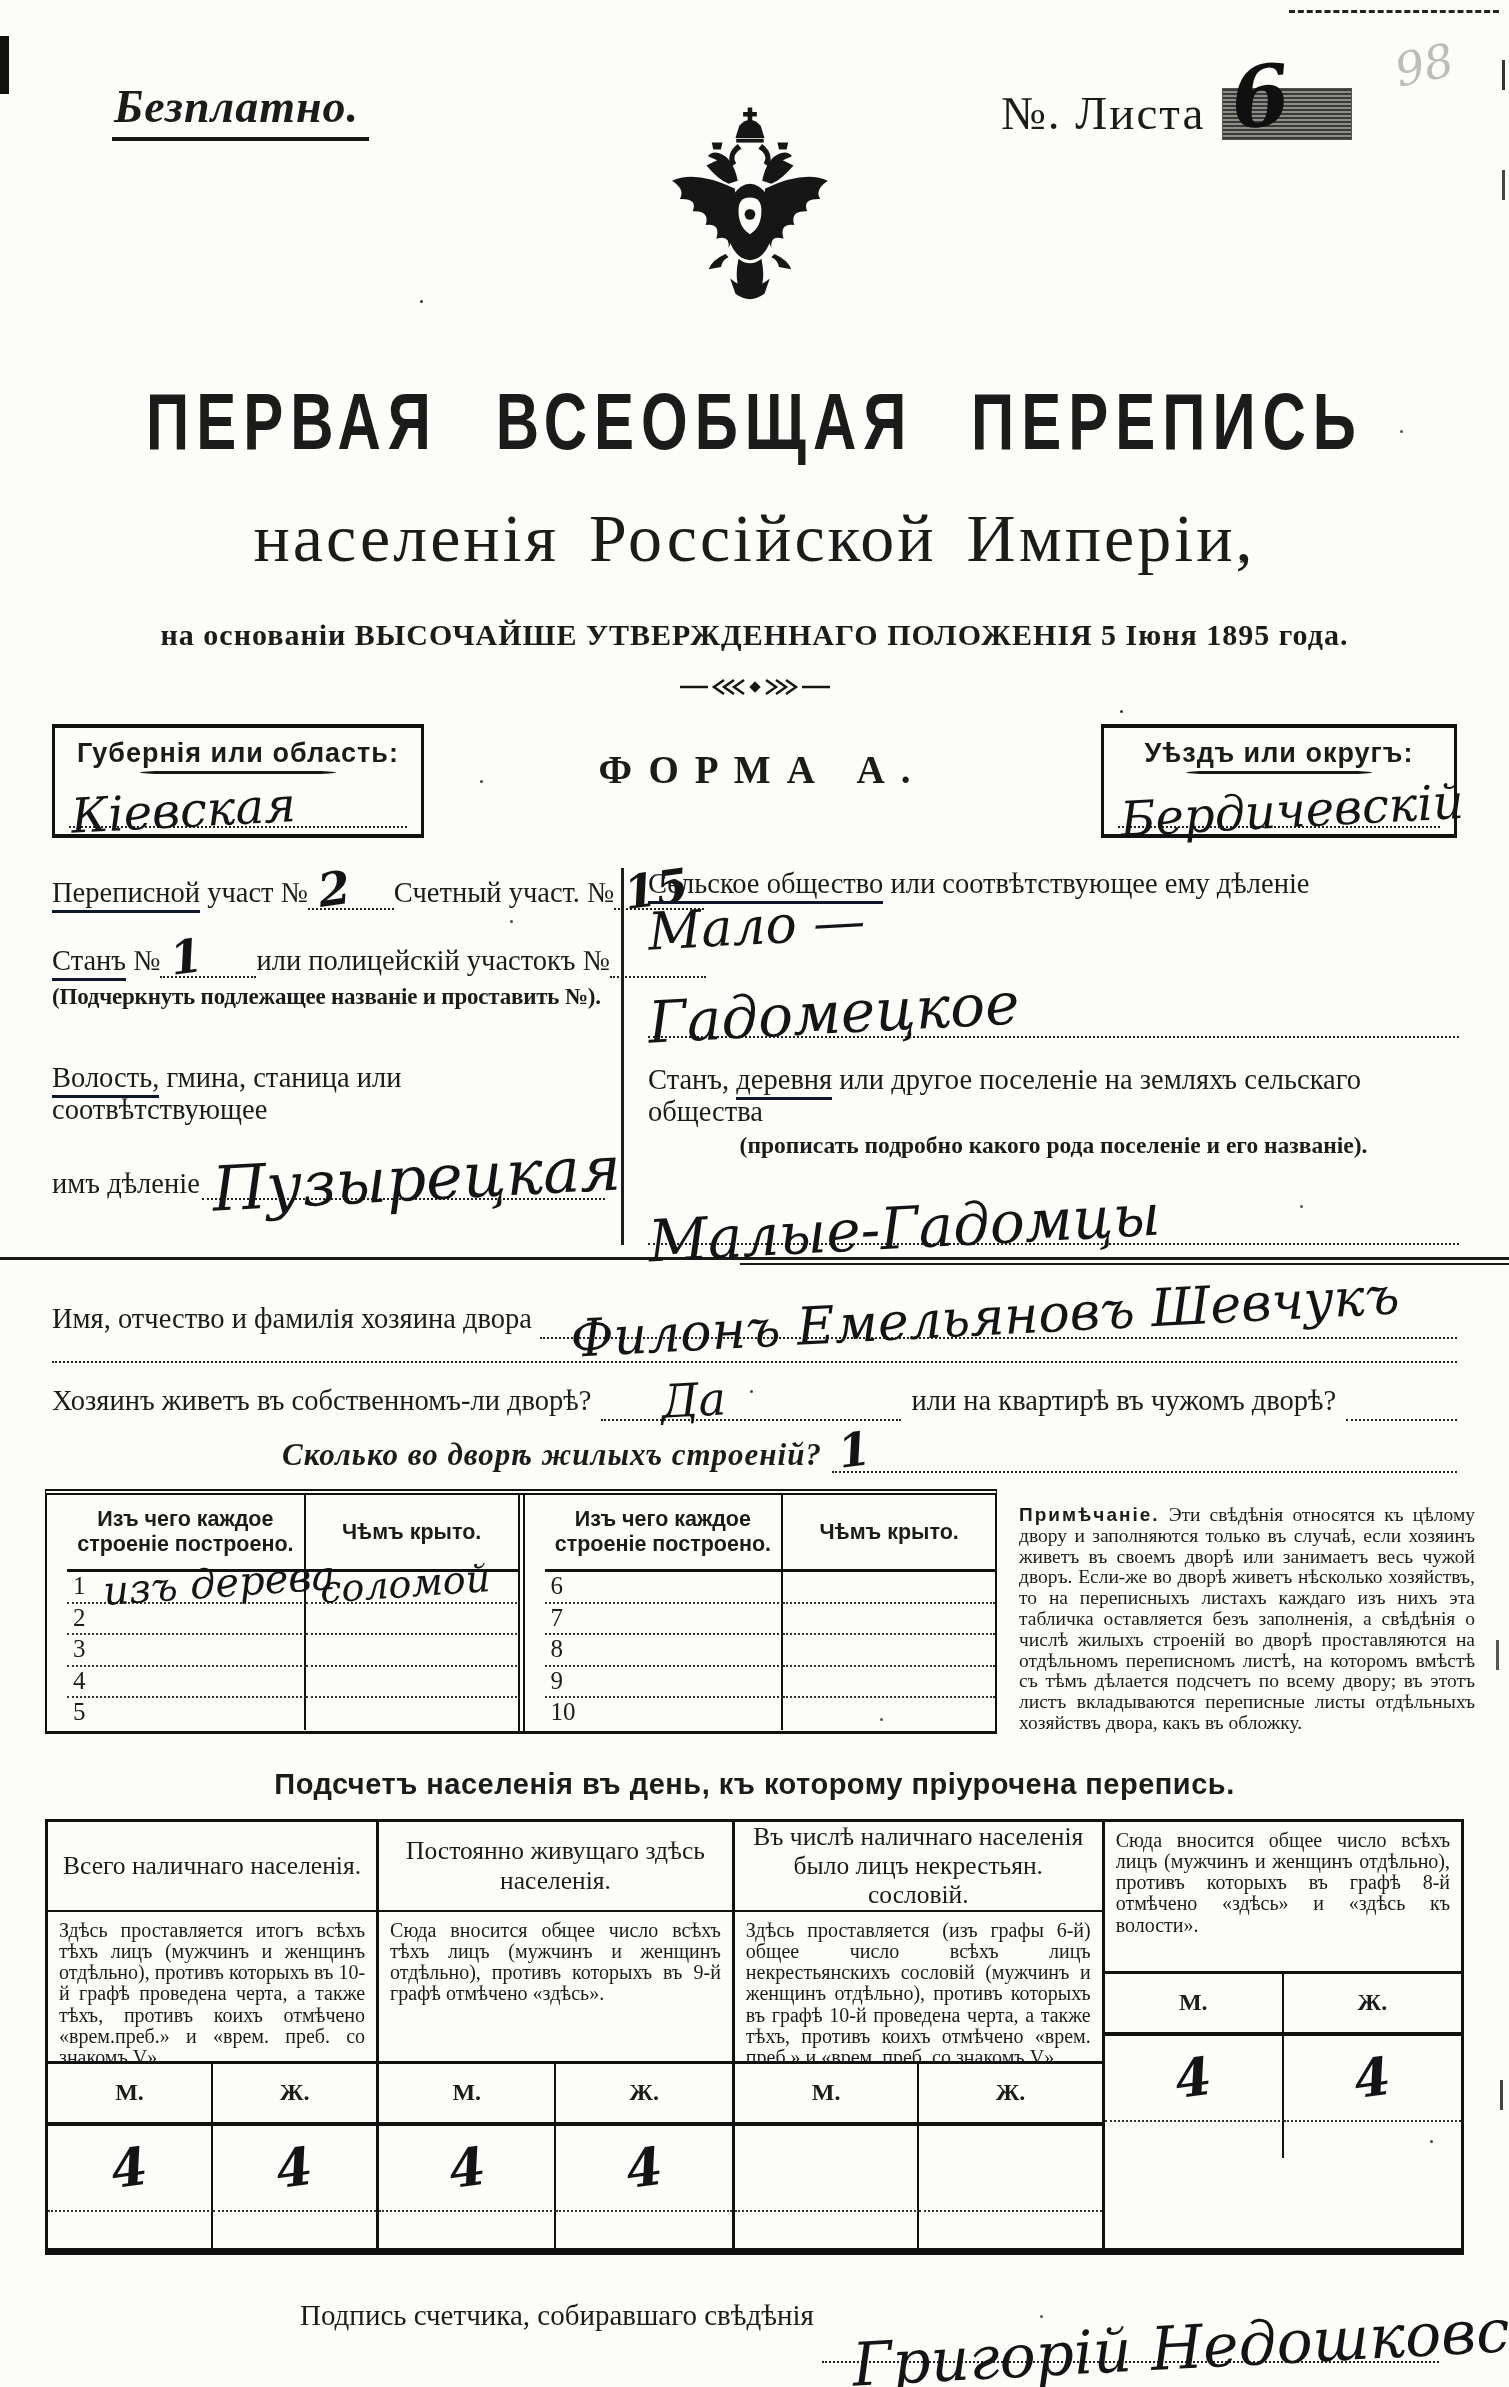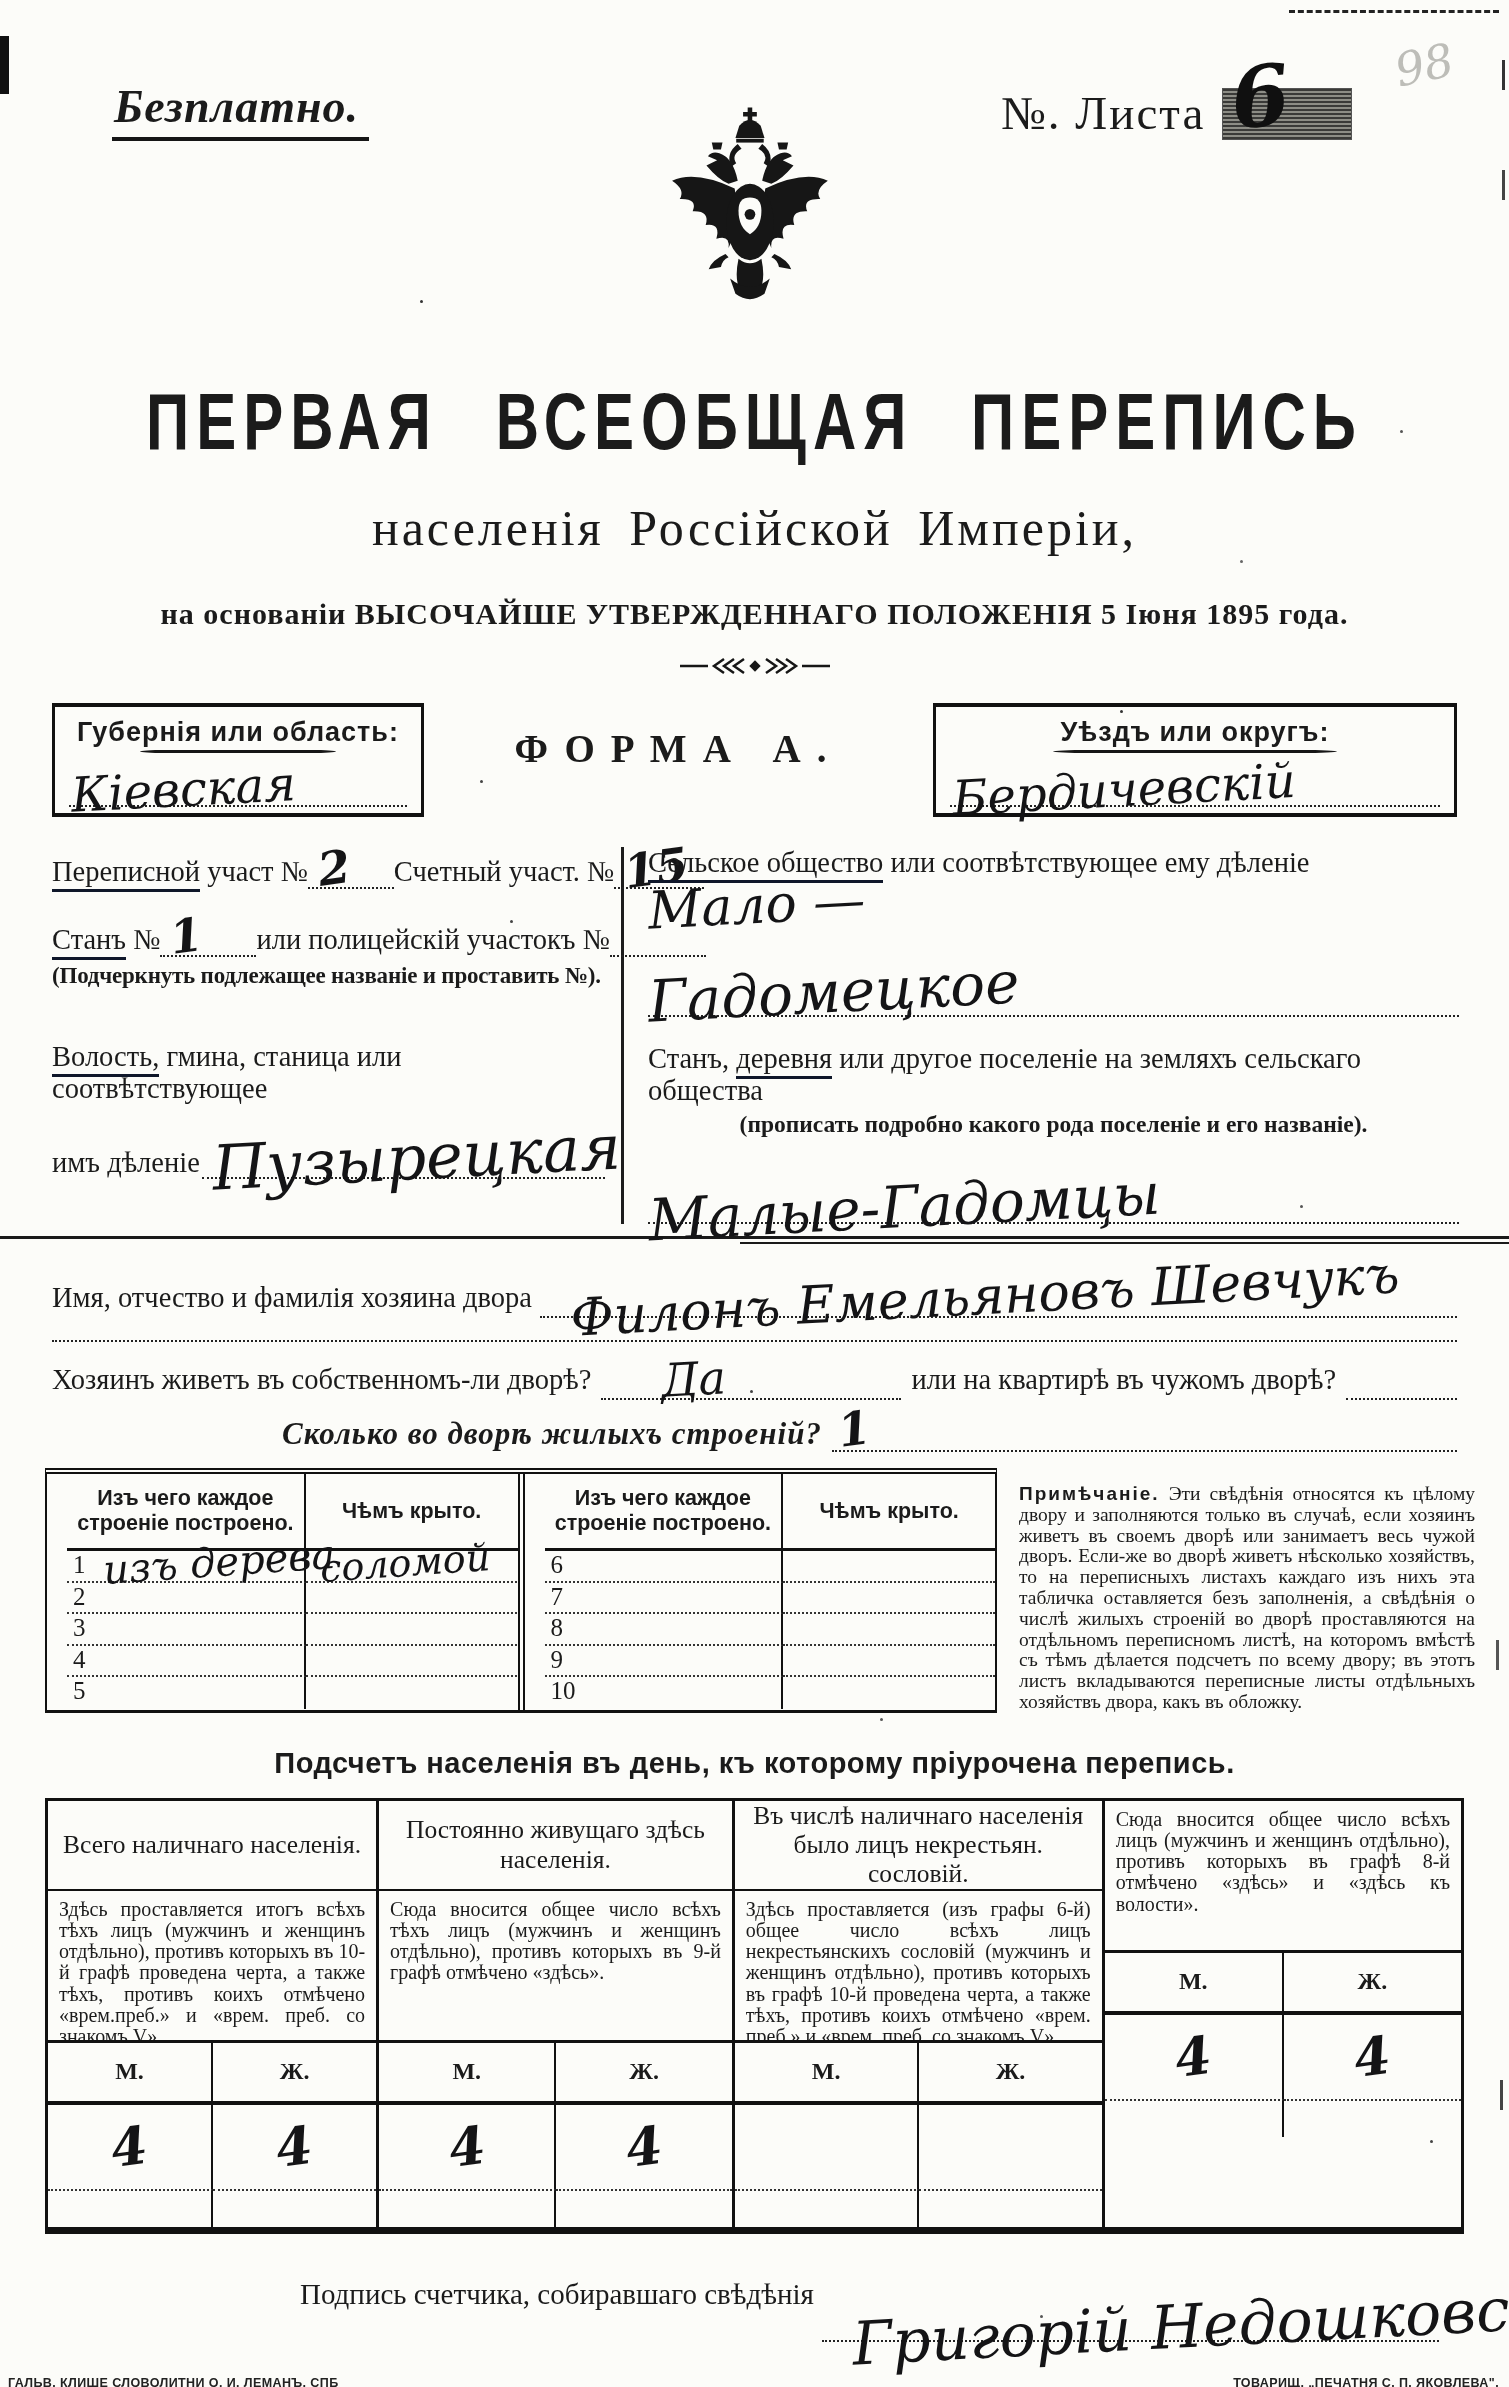--- a/index.html
+++ b/index.html
@@ -30,29 +30,29 @@
   .sheet-no .no-label { letter-spacing:2px; }
   .shade-box { display:inline-block; position:relative; width:128px; height:50px; vertical-align:-10px; margin-left:6px;
     background: repeating-linear-gradient(0deg,#3a3a38 0 2px,#8d8d86 2px 4px);
     outline:1px solid #555; }
   .shade-box .hw-six { position:absolute; left:8px; top:-34px; font-family:"DejaVu Serif",serif; font-style:italic;
     font-size:84px; font-weight:bold; color:#101010; transform:rotate(-6deg); line-height:1; }
 
   
   .title-1 { text-align:center; font-family:"Liberation Sans",sans-serif; font-weight:bold; font-size:60px;
     letter-spacing:7px; word-spacing:34px; transform:scaleY(1.32); transform-origin:top; margin-top:14px; }
-  .title-2 { text-align:center; font-size:50px; margin-top:54px; letter-spacing:3px; word-spacing:10px; }
+  .title-2 { text-align:center; font-size:68px; margin-top:54px; letter-spacing:3px; word-spacing:10px; }
   .title-3 { text-align:center; font-weight:bold; font-size:30px; margin-top:40px; letter-spacing:1px; }
   .ornament { text-align:center; margin-top:26px; }
 
   
   .boxes-row { display:flex; margin:24px 52px 0 52px; align-items:stretch; }
   .hbox { border:3px solid #111; border-top-width:4px; border-bottom-width:4px; padding:10px 14px 6px 14px; }
   .hbox-left { width:372px; }
-  .hbox-right { width:524px; }
+  .hbox-right { width:356px; }
   .hbox-center { flex:1; border:none; text-align:center; padding-top:2px; }
   .hbox-label { font-family:"Liberation Sans",sans-serif; font-weight:bold; font-size:27px; text-align:center;
     letter-spacing:1px; }
   .hbox-left .hbox-label::after, .hbox-right .hbox-label::after { content:""; display:block; width:58%; margin:2px auto 0;
     border-bottom:3px solid #161616; border-radius:50%/6px; }
   .hbox-value { border-bottom:2px dotted #222; margin-top:2px; height:52px; position:relative; }
   .hbox-value .hw { position:absolute; left:2px; bottom:-8px; }
   .center-line1 { font-weight:bold; font-size:43px; letter-spacing:5px; }
   .center-line2 { font-weight:bold; font-size:39px; letter-spacing:16px; margin-top:21px; }
 

